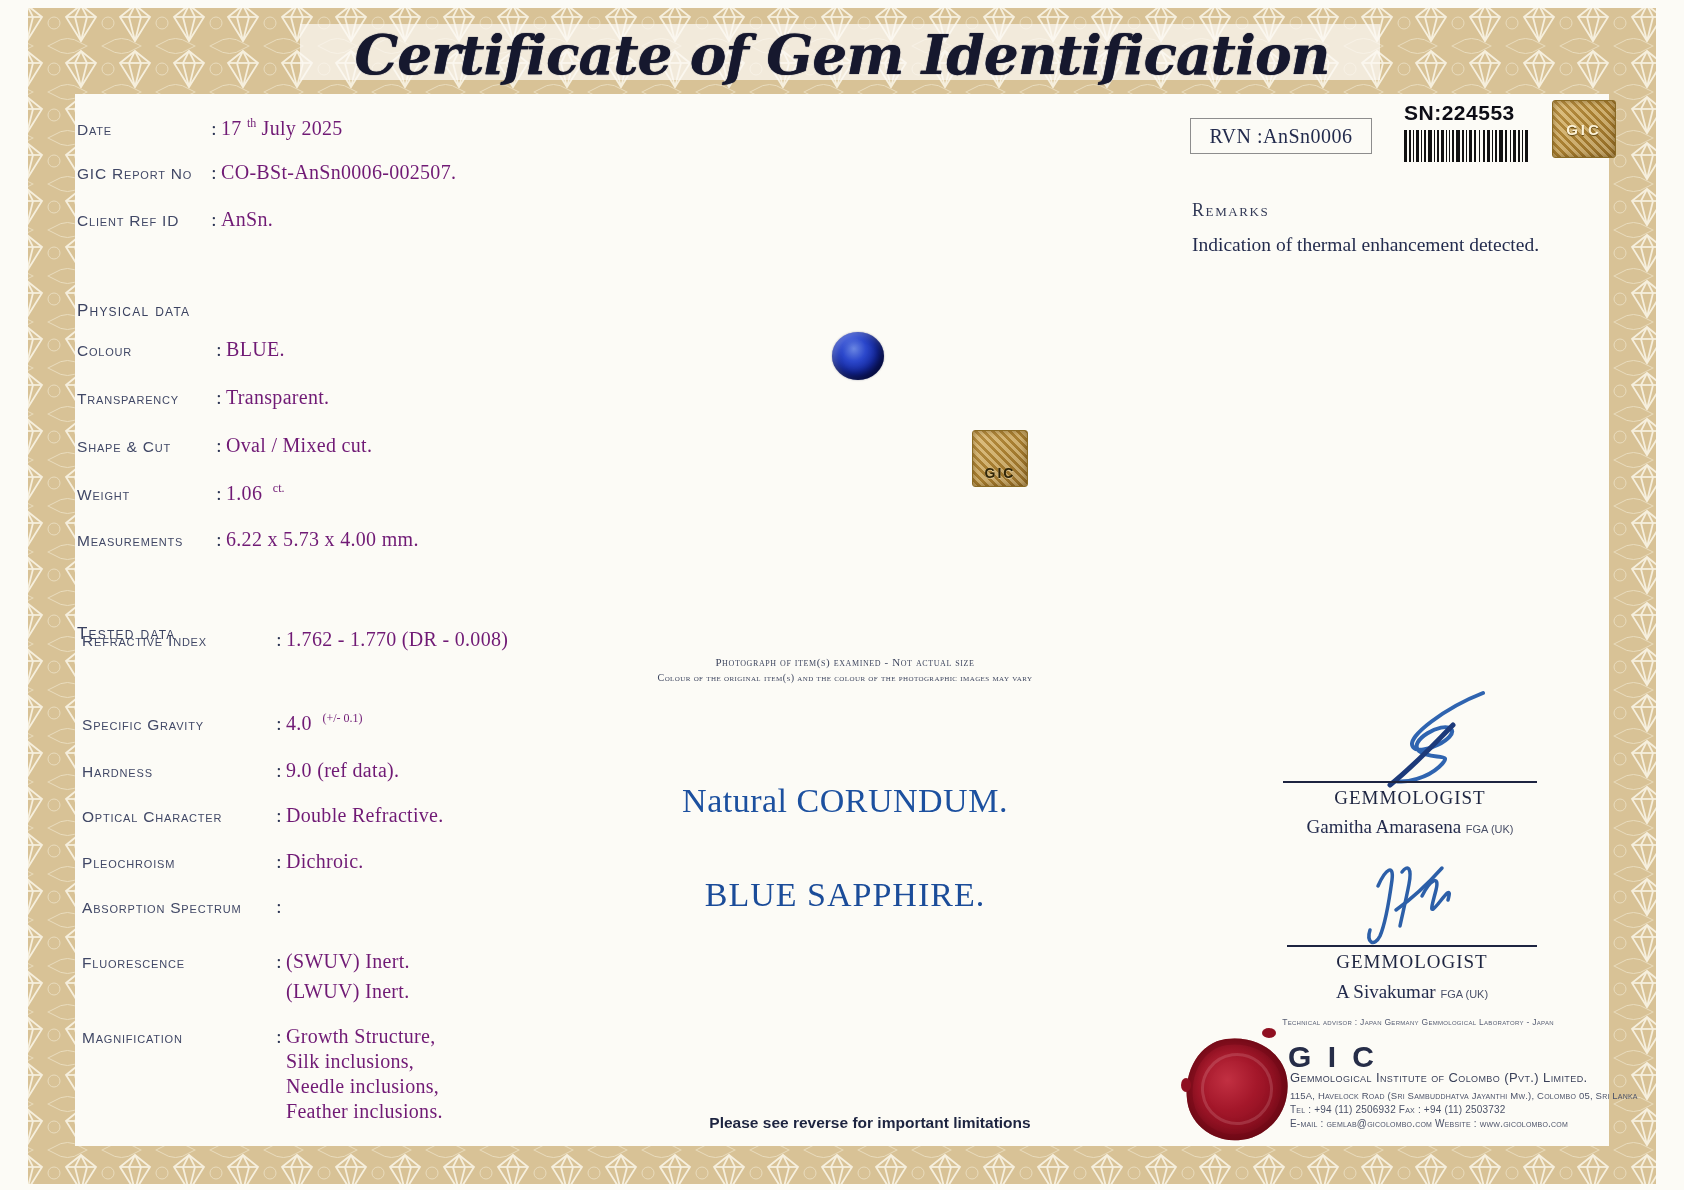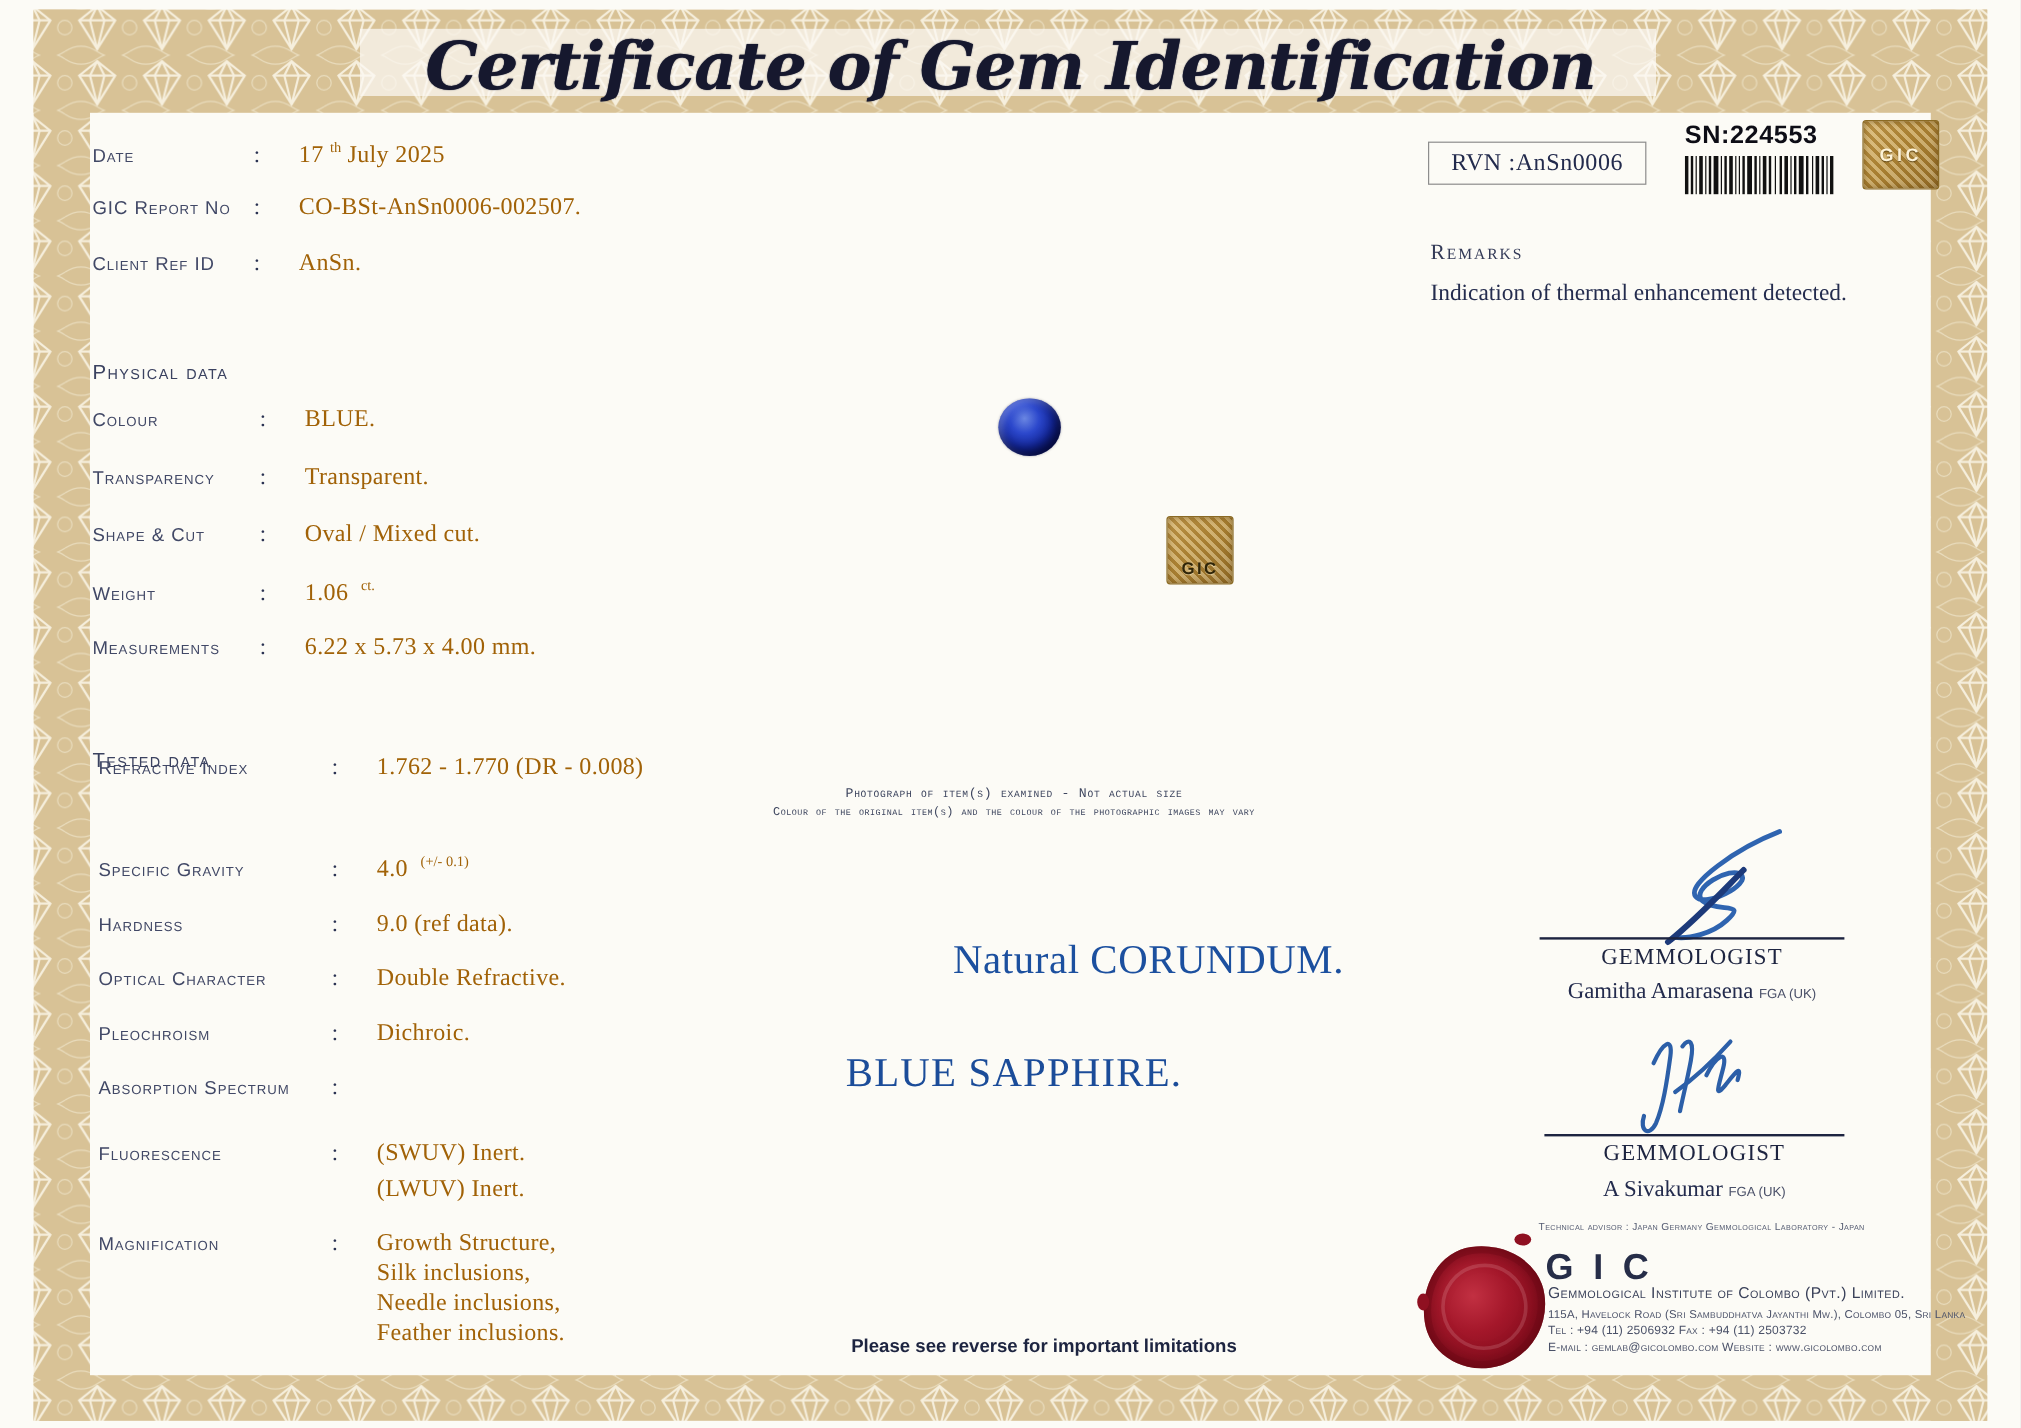--- a/index.html
+++ b/index.html
@@ -14,21 +14,21 @@
          letter-spacing:-1px;text-shadow:0 0 1px #16182e;font-style:italic;}
   .lbl{font-family:"Liberation Sans",sans-serif;font-variant:small-caps;font-size:15.5px;
        letter-spacing:.8px;color:#414866;}
   .sec-head{position:absolute;left:77px;font-family:"Liberation Sans",sans-serif;
        font-variant:small-caps;font-size:17px;letter-spacing:1.2px;color:#3b4260;}
   .frow{position:absolute;display:flex;align-items:baseline;}
   .meta-row{left:77px;}  .meta-row .lbl{width:130px;flex:none;}
   .phys-row{left:77px;}  .phys-row .lbl{width:135px;flex:none;}
   .test-row{left:82px;}  .test-row .lbl{width:190px;flex:none;}
   .colon{font-size:19px;color:#2a3252;width:14px;text-align:center;flex:none;}
-  .val{font-size:20px;color:#a16207;letter-spacing:.3px;margin-left:28px;}
+  .val{font-size:20px;color:#701a75;letter-spacing:.3px;margin-left:0;}
   .val sup{font-size:12px;letter-spacing:0;}
   .stack25 div{line-height:25px;}
   .stack30 div{line-height:30px;}
 
   .rvn-box{position:absolute;left:1190px;top:118px;width:180px;height:34px;border:1.5px solid #8d8d8d;
        display:flex;align-items:center;justify-content:center;font-size:20px;color:#232b4d;letter-spacing:.5px;}
   .sn{position:absolute;left:1404px;top:101px;font-family:"Liberation Sans",sans-serif;
        font-weight:bold;font-size:21px;color:#0d0d16;letter-spacing:.5px;}
   .barcode{position:absolute;left:1404px;top:130px;}
   .gold{background:
@@ -42,25 +42,25 @@
   .sticker{position:absolute;left:972px;top:430px;width:56px;height:57px;
         display:flex;align-items:flex-end;justify-content:center;padding-bottom:5px;box-sizing:border-box;}
   .sticker span{font-family:"Liberation Sans",sans-serif;font-weight:bold;font-size:14px;
         letter-spacing:2px;color:#2f2508;text-shadow:0 1px 0 rgba(255,240,200,.5);}
 
   .gem{position:absolute;left:832px;top:332px;width:52px;height:48px;border-radius:50%;
        background:radial-gradient(ellipse at 42% 35%, #6a86e2 0%, #2c48cc 28%, #14289e 55%, #0a1468 80%, #060e47 100%);
        box-shadow:inset -4px -5px 10px rgba(0,0,20,.6), inset 3px 3px 6px rgba(160,180,255,.5), 0 0 2px rgba(20,20,60,.4);}
 
   .photo-captions{position:absolute;left:590px;top:656px;width:510px;text-align:center;
-       font-family:Liberation Mono, monospace;font-variant:small-caps;color:#3e465f;}
+       font-family:Liberation Serif, serif;font-variant:small-caps;color:#3e465f;}
   .photo-captions .c1{font-size:11px;letter-spacing:.6px;}
   .photo-captions .c2{font-size:10px;letter-spacing:.4px;margin-top:4px;}
 
-  .species{position:absolute;left:570px;top:782px;width:550px;text-align:right;
+  .species{position:absolute;left:570px;top:782px;width:550px;text-align:center;
        font-size:34px;color:#1c509f;letter-spacing:.5px;}
   .variety{position:absolute;left:570px;top:876px;width:550px;text-align:center;
        font-size:34px;color:#1b4c99;letter-spacing:1px;}
 
   .remarks-head{position:absolute;left:1192px;top:200px;font-family:Liberation Serif, serif;
        font-variant:small-caps;font-size:18px;letter-spacing:1.6px;color:#333a57;}
   .remarks-text{position:absolute;left:1192px;top:234px;width:420px;font-size:19.5px;color:#242c4e;}
 
   .sig-line{position:absolute;height:2px;background:#1d2440;}
   .sig-role{position:absolute;width:250px;text-align:center;font-size:19px;letter-spacing:1px;color:#1d2440;}

